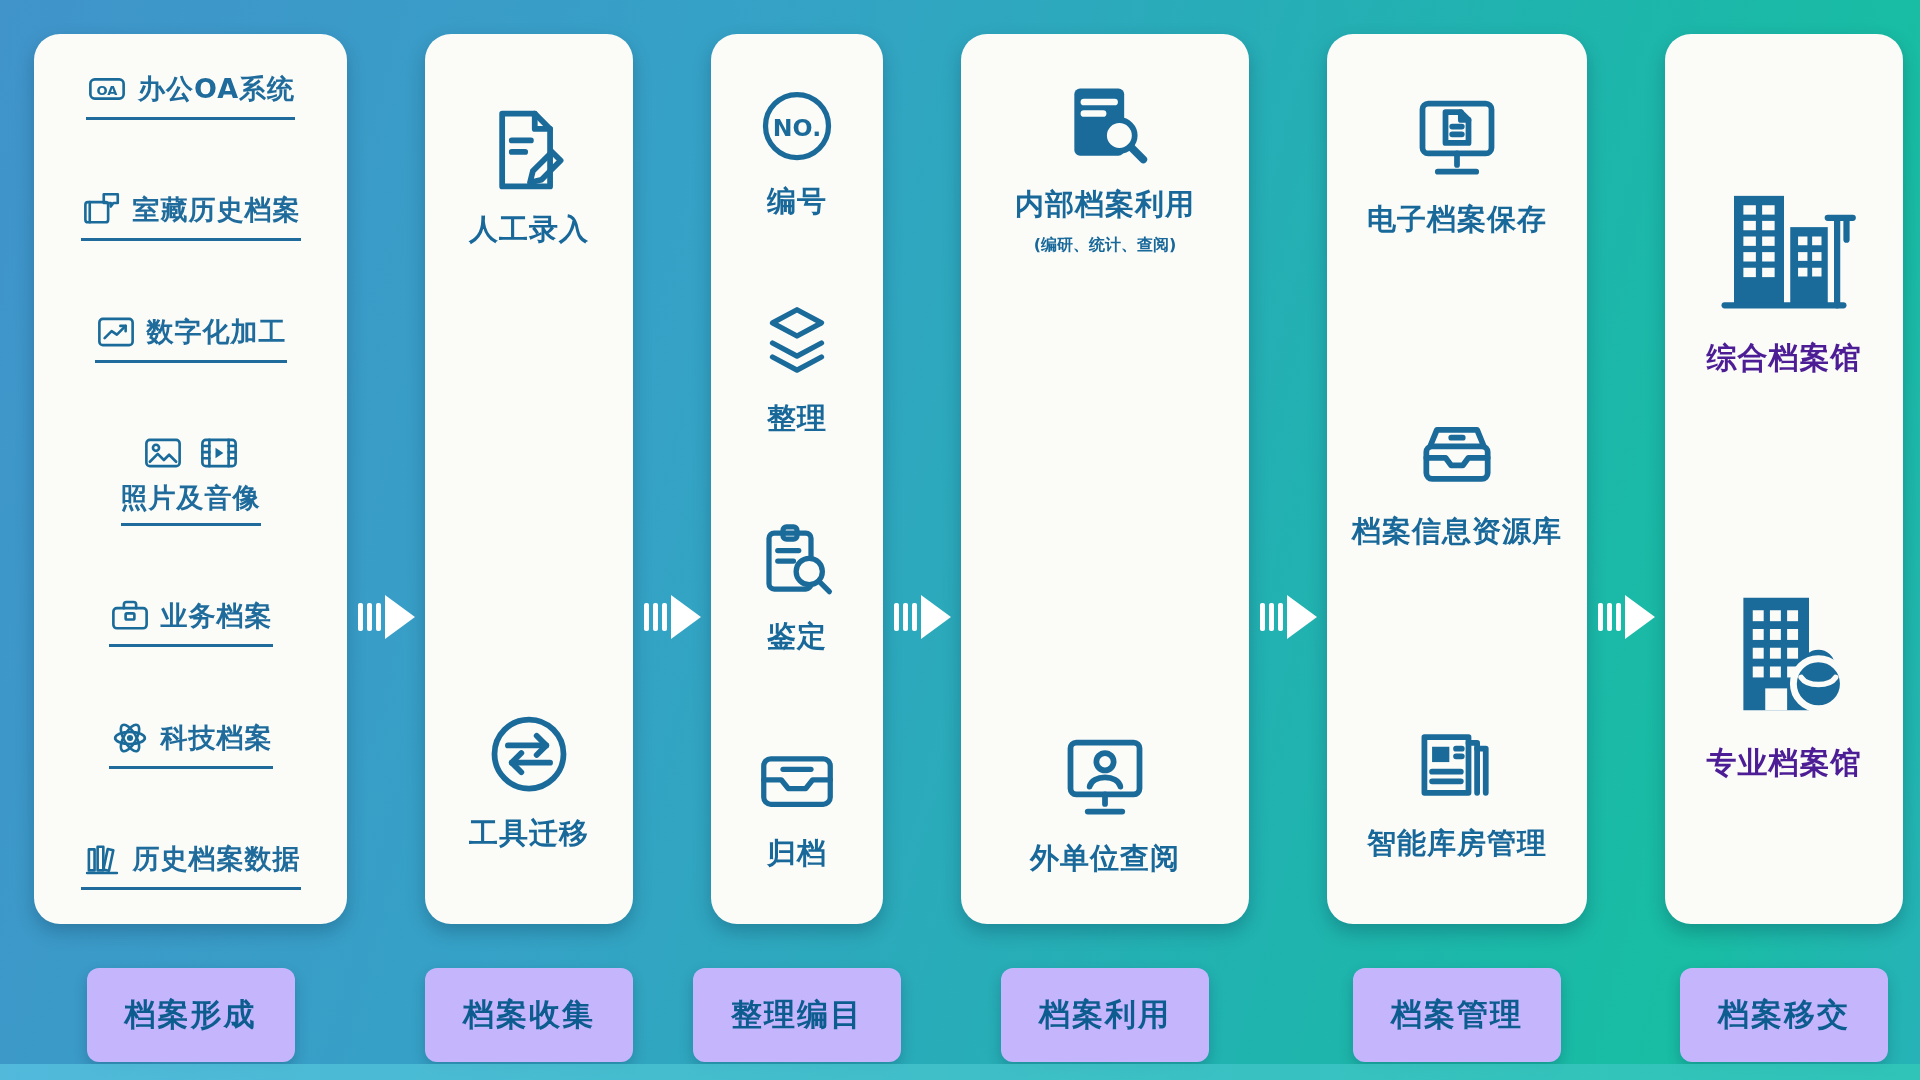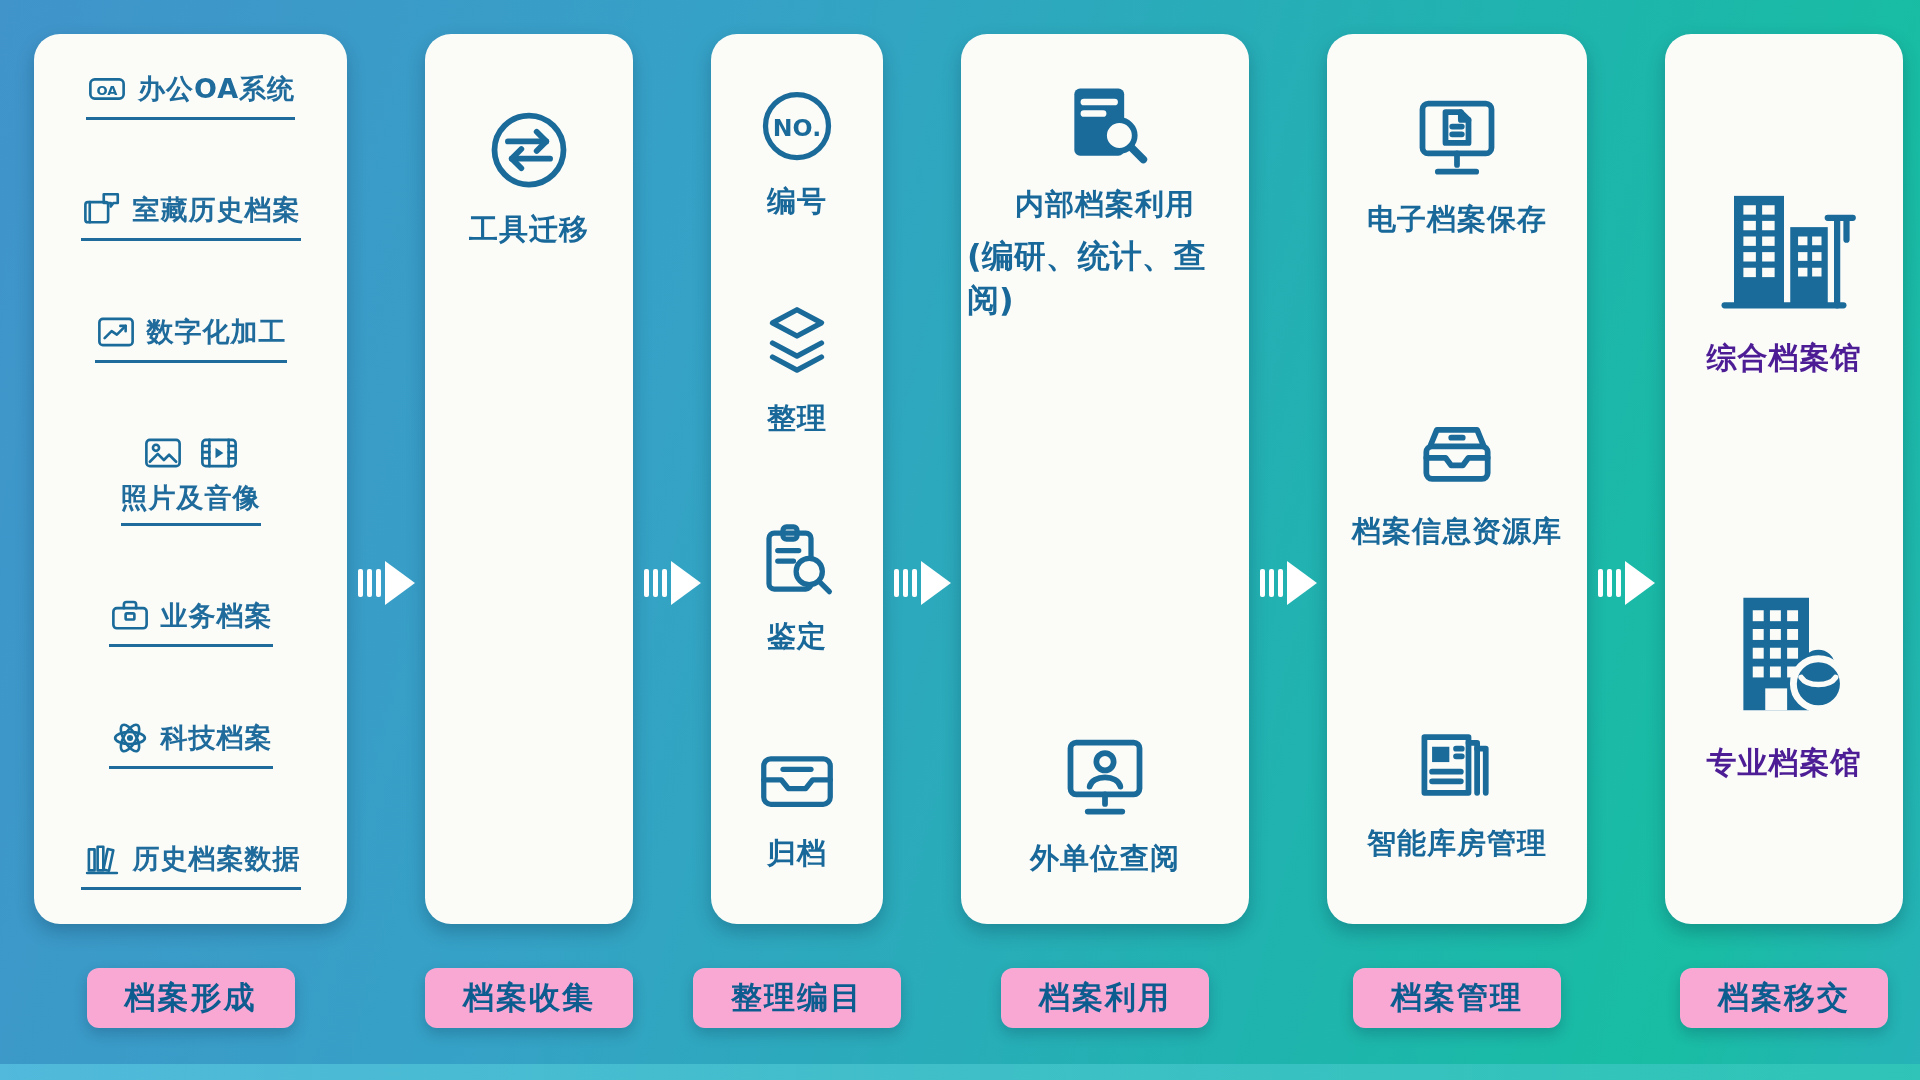--- a/index.html
+++ b/index.html
@@ -19,35 +19,35 @@
   .row2{display:flex;align-items:center;gap:14px;}
   .sticker{font-weight:900;color:#1e6b9c;font-size:27px;letter-spacing:1px;}
   
   .card.c2{justify-content:space-between;padding:70px 6px;}
   .card.c3{justify-content:space-between;padding:50px 6px;}
   .card.c4{justify-content:space-between;padding:45px 6px;}
   .card.c5{justify-content:space-between;padding:60px 6px;}
   .card.c6{justify-content:space-around;padding:40px 6px;}
   .block{display:flex;flex-direction:column;align-items:center;gap:14px;}
   .blabel{font-weight:bold;color:#18689a;font-size:29px;letter-spacing:1px;text-align:center;}
-  .bsub{font-weight:bold;color:#18689a;font-size:32px;margin-top:-4px;}
+  .bsub{font-weight:bold;color:#18689a;font-size:16px;margin-top:-4px;}
   .big-label{font-weight:900;color:#4c1d95;font-size:30px;letter-spacing:1px;}
   
   .ic{display:block;}
   .sm{width:42px;height:42px;}
   .md{width:92px;height:92px;}
   .md2{width:84px;height:84px;}
   .lg{width:150px;height:150px;}
   
   .arrow-cell{width:78px;height:890px;display:flex;align-items:center;justify-content:center;}
   .arrow{display:flex;align-items:center;gap:4px;}
   .bar{width:5px;height:28px;background:#fff;border-radius:2px;}
   .tri{width:0;height:0;border-top:22px solid transparent;border-bottom:22px solid transparent;border-left:30px solid #fff;}
   
-  .pill{margin-top:44px;background:#f9a8d4;border-radius:12px;padding:9px 38px;
+  .pill{margin-top:44px;background:#c4b5fd;border-radius:12px;padding:26px 38px;
     font-size:31px;font-weight:bold;color:#0d5c90;letter-spacing:2px;
     box-shadow:0 6px 14px rgba(0,30,60,.22);white-space:nowrap;}
 </style>
 </head>
 <body>
 
 <div class="board">
 
   <div class="stage w1">
     <div class="card c1">
@@ -133,20 +133,29 @@
         <div class="bar"></div>
         <div class="bar"></div>
         <div class="bar"></div>
         <div class="tri"></div>
       </div>
   </div>
 
   <div class="stage w2">
     <div class="card c2">
 
+      <div class="block">
+        <svg class="ic md" viewBox="0 0 48 48" fill="none" stroke="#1a6b9a" stroke-width="3" stroke-linecap="round" stroke-linejoin="round">
+          <path d="M10 5 h17 l8 8 v30 H10 z"></path>
+          <path d="M27 5 v8 h8"></path>
+          <path d="M15 19 h10 M15 25 h7"></path>
+          <path d="M26 35 l10-10 4.5 4.5 -10 10 -6 1.5 z"></path>
+        </svg>
+        <span class="blabel">人工录入</span>
+      </div>
 
       <div class="block">
         <svg class="ic md" viewBox="0 0 48 48" fill="none" stroke="#1a6b9a" stroke-width="3" stroke-linecap="round" stroke-linejoin="round">
           <circle cx="24" cy="24" r="18"></circle>
           <path d="M13 19.5 h20"></path>
           <path d="M28 14.5 l5 5 -5 5"></path>
           <path d="M35 28.5 h-20"></path>
           <path d="M20 23.5 l-5 5 5 5"></path>
         </svg>
         <span class="blabel">工具迁移</span>

